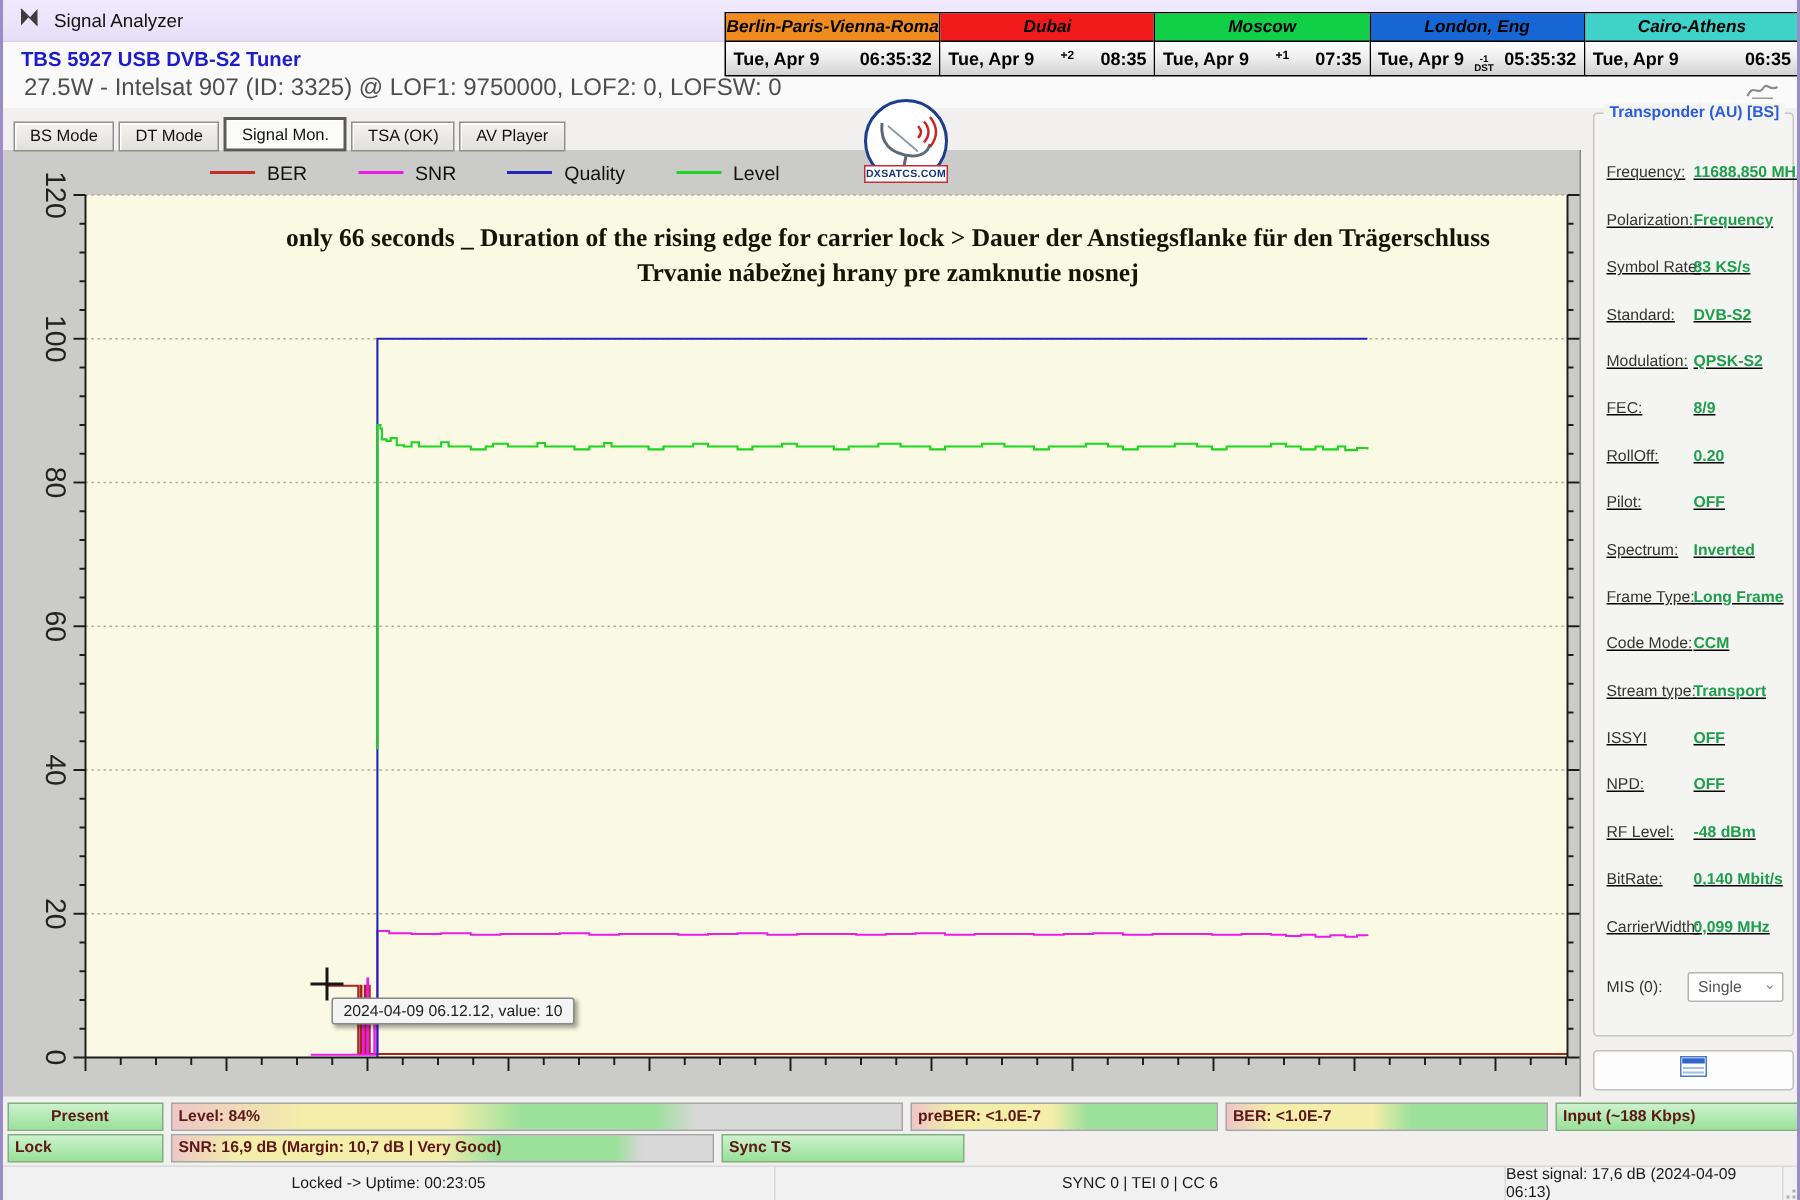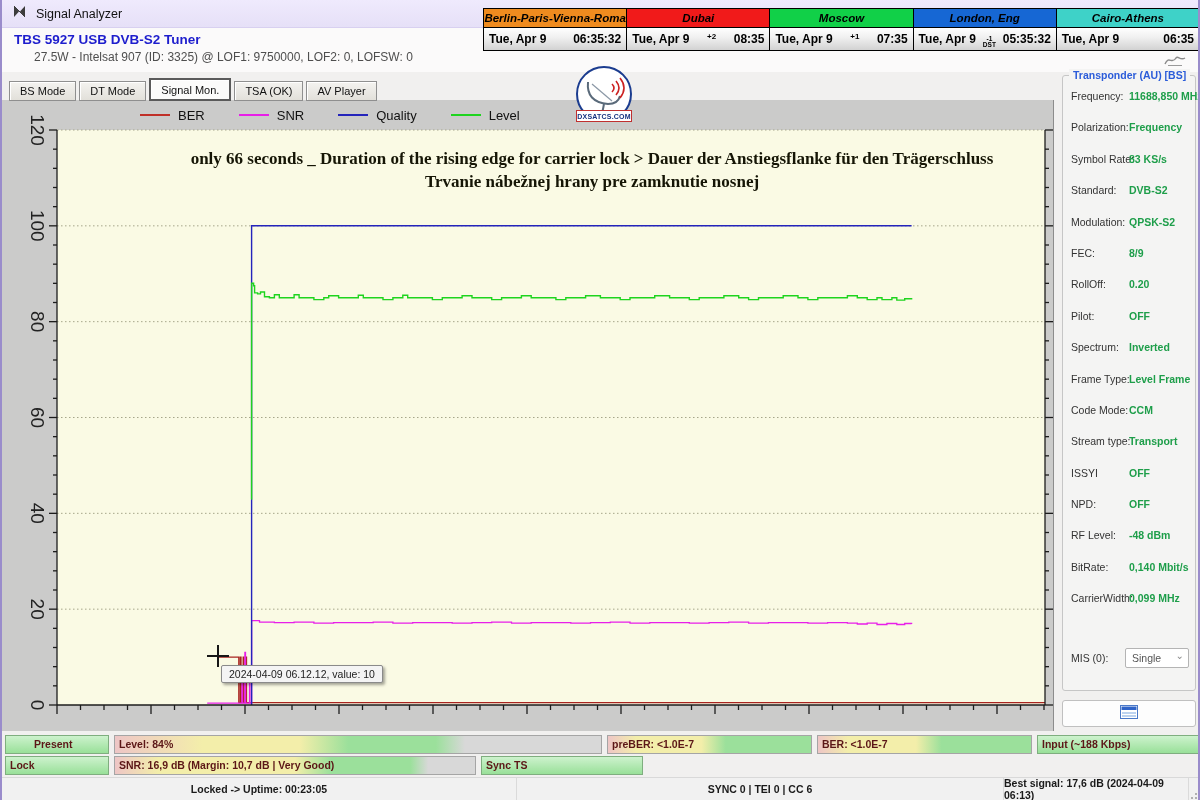--- a/index.html
+++ b/index.html
@@ -10,21 +10,21 @@
 
   
   .titlebar { position:absolute; left:0; top:0; width:1200px; height:28px;
     background:linear-gradient(180deg,#efeafd 0%,#e6e0f7 100%);
     border-bottom:1px solid #d8d0f0; display:flex; align-items:center; gap:9px; padding-left:10px; }
   .titlebar .t { font-size:12.5px; color:#111; }
 
   
   .infostrip { position:absolute; left:0; top:28px; width:1200px; height:44px; background:#fbfafa; }
   .tuner-name { position:absolute; left:12px; top:4px; font-size:13.5px; font-weight:bold; color:#1d1dcd; }
-  .tuner-details { position:absolute; left:32px; top:22px; font-size:12px; color:#4e4e4e; }
+  .tuner-details { position:absolute; left:14px; top:22px; font-size:16px; color:#4e4e4e; }
 
   
   #clocks { position:absolute; left:481px; top:8px; width:717px; height:43px; display:flex;
     border:1px solid #000; background:#fff; z-index:8; }
   .clock-col { flex:1 1 0; display:flex; flex-direction:column; border-right:1px solid #000; min-width:0; }
   .clock-col:last-child { border-right:none; }
   .clock-head { height:19px; border-bottom:1px solid #000; font-size:11.5px; font-weight:bold; font-style:italic;
     color:#000; display:flex; align-items:center; justify-content:center; white-space:nowrap; overflow:hidden; }
   .clock-time-row { flex:1; display:flex; align-items:center; background:linear-gradient(180deg,#ffffff 0%,#efefef 45%,#d2d2d2 100%);
     font-size:12px; font-weight:bold; color:#000; padding:0 5px; white-space:nowrap; }
@@ -67,21 +67,21 @@
   #crosshair { position:absolute; left:205px; top:545px; width:22px; height:22px; z-index:4; }
   #crosshair .h { position:absolute; left:0; top:10px; width:22px; height:2px; background:#161616; }
   #crosshair .v { position:absolute; left:10px; top:0; width:2px; height:22px; background:#161616; }
 
   
   #tpanel { position:absolute; left:1060px; top:75px; width:134px; height:616px; background:#f4f4f3;
     border:1px solid #c6c6c6; border-radius:3px; }
   .tpanel-title { position:absolute; left:6px; top:-7px; background:#f4f4f3; padding:0 4px;
     font-size:10.5px; font-weight:bold; color:#2b5cd9; white-space:nowrap; }
   #trows { position:absolute; left:0; top:14px; width:132px; }
-  .trow { height:31.4px; display:flex; align-items:flex-start; padding-left:8px; }
+  .trow { height:31.4px; display:flex; align-items:flex-end; padding-left:8px;text-decoration:underline; }
   .trow .lab { width:58px; flex:none; font-size:10.5px; color:#333; white-space:nowrap; }
   .trow .val { font-size:10.5px; font-weight:bold; color:#1e9e4a; white-space:nowrap; }
   #misrow { position:absolute; left:0; top:572px; width:132px; display:flex; align-items:center; padding-left:8px; }
   #misrow .lab { width:54px; flex:none; font-size:10.5px; color:#333; }
   .misbox { width:64px; height:20px; background:#fff; border:1px solid #b4b4b4; border-radius:2px;
     display:flex; align-items:center; font-size:10.5px; color:#555; padding-left:6px; position:relative; }
   .misbox .chev { position:absolute; right:4px; top:1px; color:#8a8a8a; font-size:10px; }
 
   
   #panelbtn { position:absolute; left:1060px; top:700px; width:134px; height:27px; background:#fdfdfd;
@@ -95,21 +95,21 @@
     font-size:10.5px; font-weight:bold; color:#5c1717; line-height:17px; padding-left:4px; }
   .mb-green { background:linear-gradient(180deg,#cdf2cd 0%,#99e099 100%); border-color:#7fae7f; }
   .mb-level { background:linear-gradient(90deg,#eec6c6 0%,#f3eeaa 18%,#f3eeaa 38%,#9be09b 48%,#9be09b 66%,#d8d8d8 72%,#d8d8d8 100%); border-color:#a5a5a5; }
   .mb-quality { background:linear-gradient(90deg,#eec6c6 0%,#f3eeaa 16%,#f3eeaa 38%,#9be09b 50%,#9be09b 100%); border-color:#a5a5a5; }
   .mb-pb { background:linear-gradient(90deg,#eec6c6 0%,#f3eeaa 14%,#f3eeaa 46%,#9be09b 58%,#9be09b 100%); border-color:#a5a5a5; }
   .mb-snr { background:linear-gradient(90deg,#eec6c6 0%,#f3eeaa 12%,#f3eeaa 50%,#9be09b 60%,#9be09b 82%,#d8d8d8 87%,#d8d8d8 100%); border-color:#a5a5a5; }
 
   
   #statusbar { position:absolute; left:0; top:777px; width:1200px; height:23px; background:#f1f1f1;
     border-top:1px solid #d9d9d9; display:flex; align-items:center; font-size:10.5px; color:#1a1a1a; }
-  .sb-cell { height:100%; display:flex; align-items:center; justify-content:center; border-right:1px solid #dadada;font-weight:bold; }
+  .sb-cell { height:100%; display:flex; align-items:center; justify-content:center; border-right:1px solid #dadada; }
   #sb1 { width:515px; } #sb2 { width:487px; } #sb3 { width:185px; }
   #grip { margin-left:auto; width:12px; height:12px; align-self:flex-end; }
 </style>
 </head>
 <body>
 
 <div id="win">
 
   <div class="titlebar">
     <span>
@@ -394,21 +394,21 @@
         <div class="trow">
           <span class="lab">Pilot:</span>
           <span class="val">OFF</span>
         </div>
         <div class="trow">
           <span class="lab">Spectrum:</span>
           <span class="val">Inverted</span>
         </div>
         <div class="trow">
           <span class="lab">Frame Type:</span>
-          <span class="val">Level Frame</span>
+          <span class="val">Long Frame</span>
         </div>
         <div class="trow">
           <span class="lab">Code Mode:</span>
           <span class="val">CCM</span>
         </div>
         <div class="trow">
           <span class="lab">Stream type:</span>
           <span class="val">Transport</span>
         </div>
         <div class="trow">

